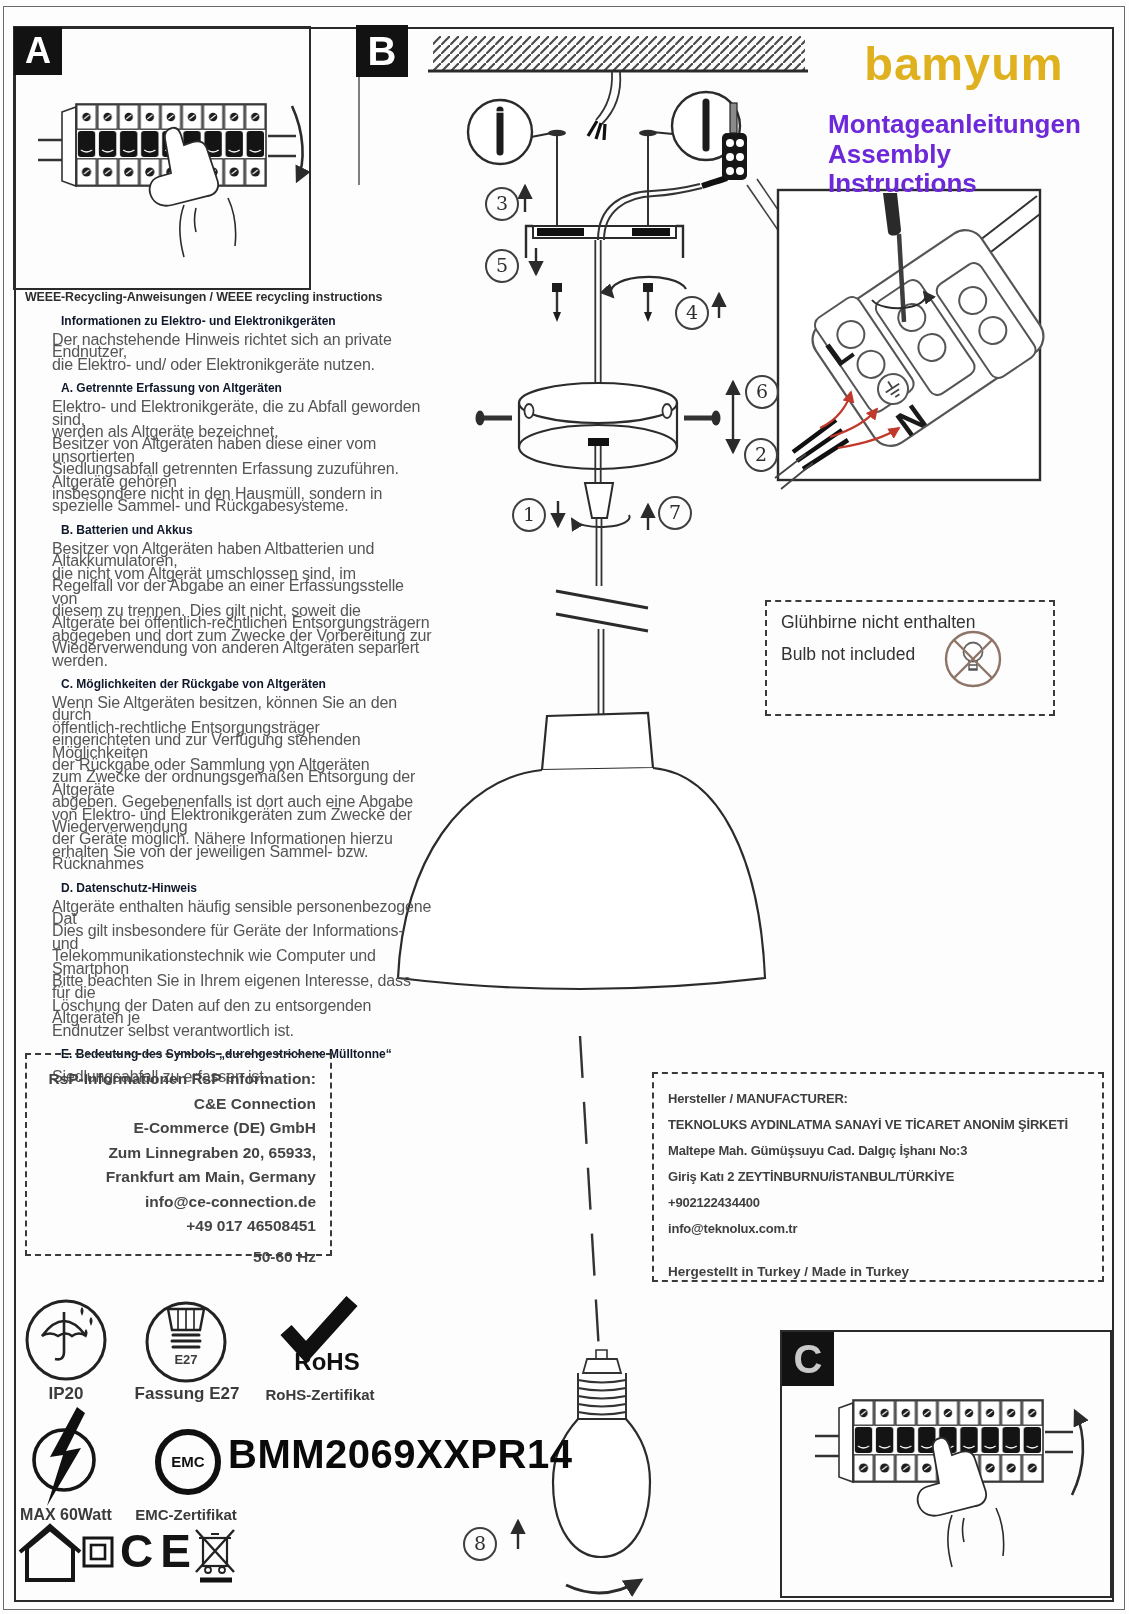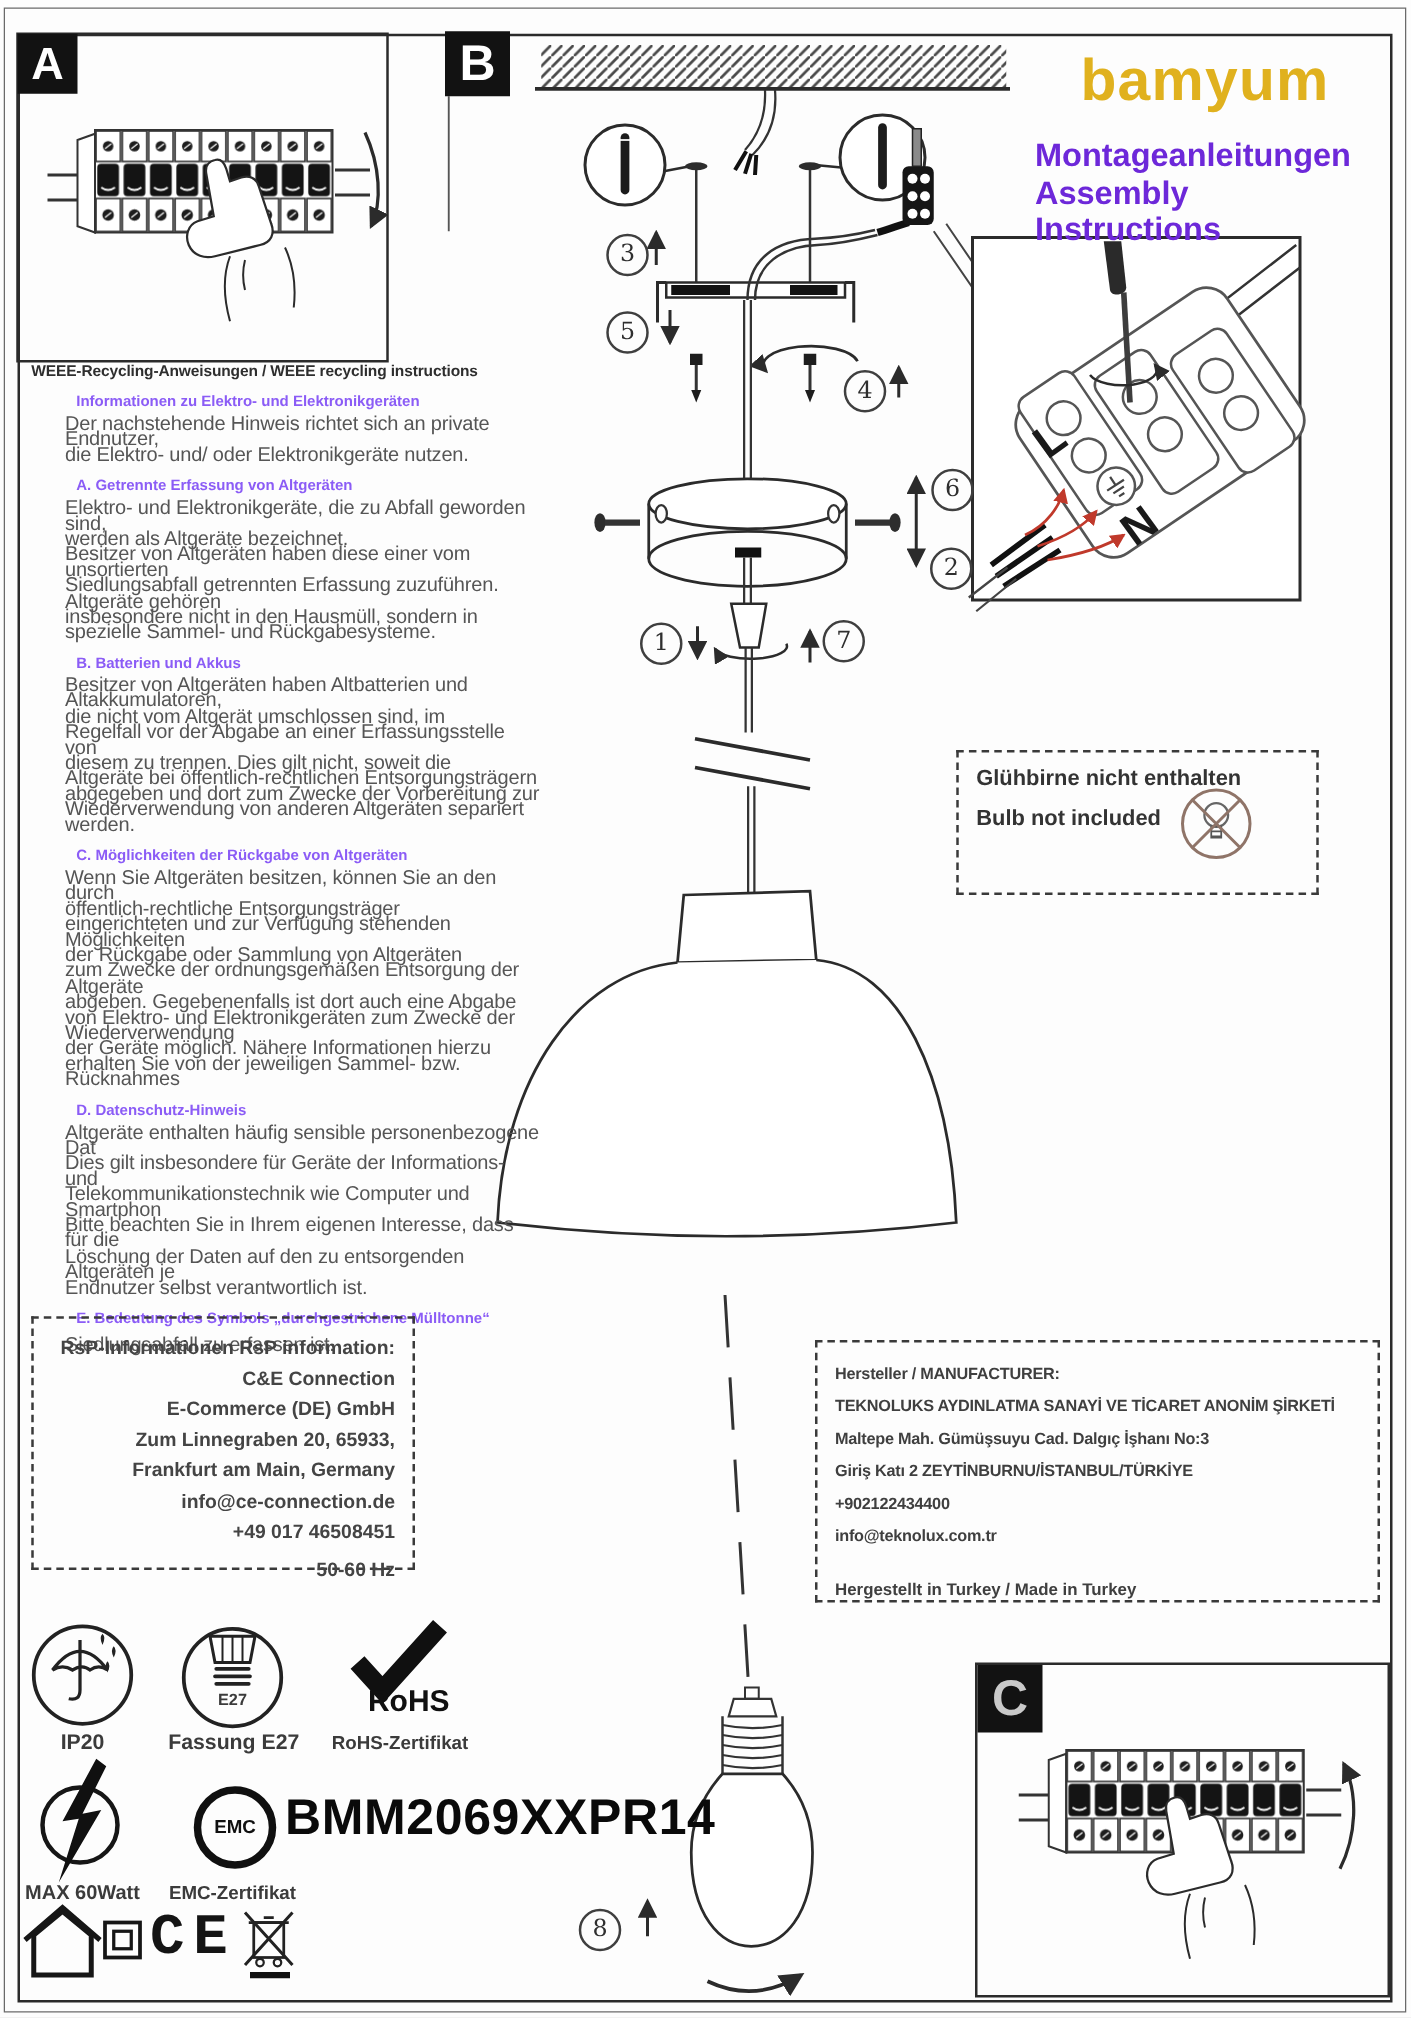--- a/index.html
+++ b/index.html
@@ -10,35 +10,35 @@
   .border-outer{left:3px;top:6px;width:1120px;height:1602px;border:1.5px solid #6a6a6a;}
   .border-inner{left:14px;top:27px;width:1096px;height:1571px;border:2px solid #2b2b2b;}
   .panel-letter{background:#121212;color:#fff;font-size:36px;font-weight:bold;
                 display:flex;align-items:center;justify-content:center;}
   .step{width:30px;height:30px;border:2px solid #3f3f3f;border-radius:50%;
         font-family:"DejaVu Serif",serif;font-size:19px;line-height:28px;text-align:center;color:#2f2f2f;}
   .brand{font-size:47px;font-weight:bold;color:#e0b11e;letter-spacing:1px;text-align:center;}
   .subtitle{font-size:26px;font-weight:bold;color:#6d28d9;line-height:29px;}
   .weee{left:25px;top:290px;width:408px;}
   .weee .t{font-size:12.4px;font-weight:bold;color:#2e2e2e;margin-bottom:9px;letter-spacing:-0.1px;}
-  .weee .h{font-size:12px;font-weight:bold;color:#8b5cf6;margin:10px 0 6px;padding-left:36px;}
+  .weee .h{font-size:12px;font-weight:bold;color:#0f172a;margin:10px 0 6px;padding-left:36px;}
   .weee .b{font-size:16px;font-weight:normal;color:#555;line-height:12.4px;white-space:pre-line;letter-spacing:-0.15px;margin-left:27px;}
   .dashedbox{border:2px dashed #3a3a3a;background:transparent;}
   .bulbbox{left:765px;top:600px;width:258px;height:92px;padding:10px 14px;}
-  .bulbbox .l{font-size:17.5px;font-weight:bold;color:#333;}
+  .bulbbox .l{font-size:17.5px;font-weight:normal;color:#333;}
   .bulbbox .l+.l{margin-top:11px;}
   .rspbox{left:25px;top:1053px;width:275px;height:175px;padding:12px 14px;}
   .rspbox .rline{font-size:15.5px;font-weight:bold;color:#444;line-height:24.5px;white-space:nowrap;text-align:right;}
   .rspbox .hz{margin-top:6px;}
   .mfgbox{left:652px;top:1072px;width:420px;height:182px;padding:12px 14px;}
   .mfgbox .mline{font-size:13px;font-weight:bold;color:#3f3f3f;line-height:26px;white-space:nowrap;letter-spacing:-0.2px;}
   .mfgbox .origin{font-size:13.5px;font-weight:bold;color:#3f3f3f;margin-top:22px;}
   .cert-label{font-weight:bold;color:#3b3b3b;text-align:center;}
   .code{font-size:40px;font-weight:bold;color:#0a0a0a;letter-spacing:0.5px;}
-  .ce{font-size:46px;font-weight:bold;color:#141414;letter-spacing:7px;font-family:Liberation Mono, monospace;}
+  .ce{font-size:46px;font-weight:bold;color:#141414;letter-spacing:7px;}
 </style>
 </head>
 <body>
 
 <div class="page">
 
   <svg class="abs" style="left:0;top:0;" width="1129" height="1614" viewBox="0 0 1129 1614">
     <defs>
       <marker id="ah" viewBox="0 0 10 10" refX="8.5" refY="5" markerWidth="6.5" markerHeight="6.5" orient="auto-start-reverse">
         <path d="M0,0 L10,5 L0,10 z" fill="#2b2b2b"></path>

